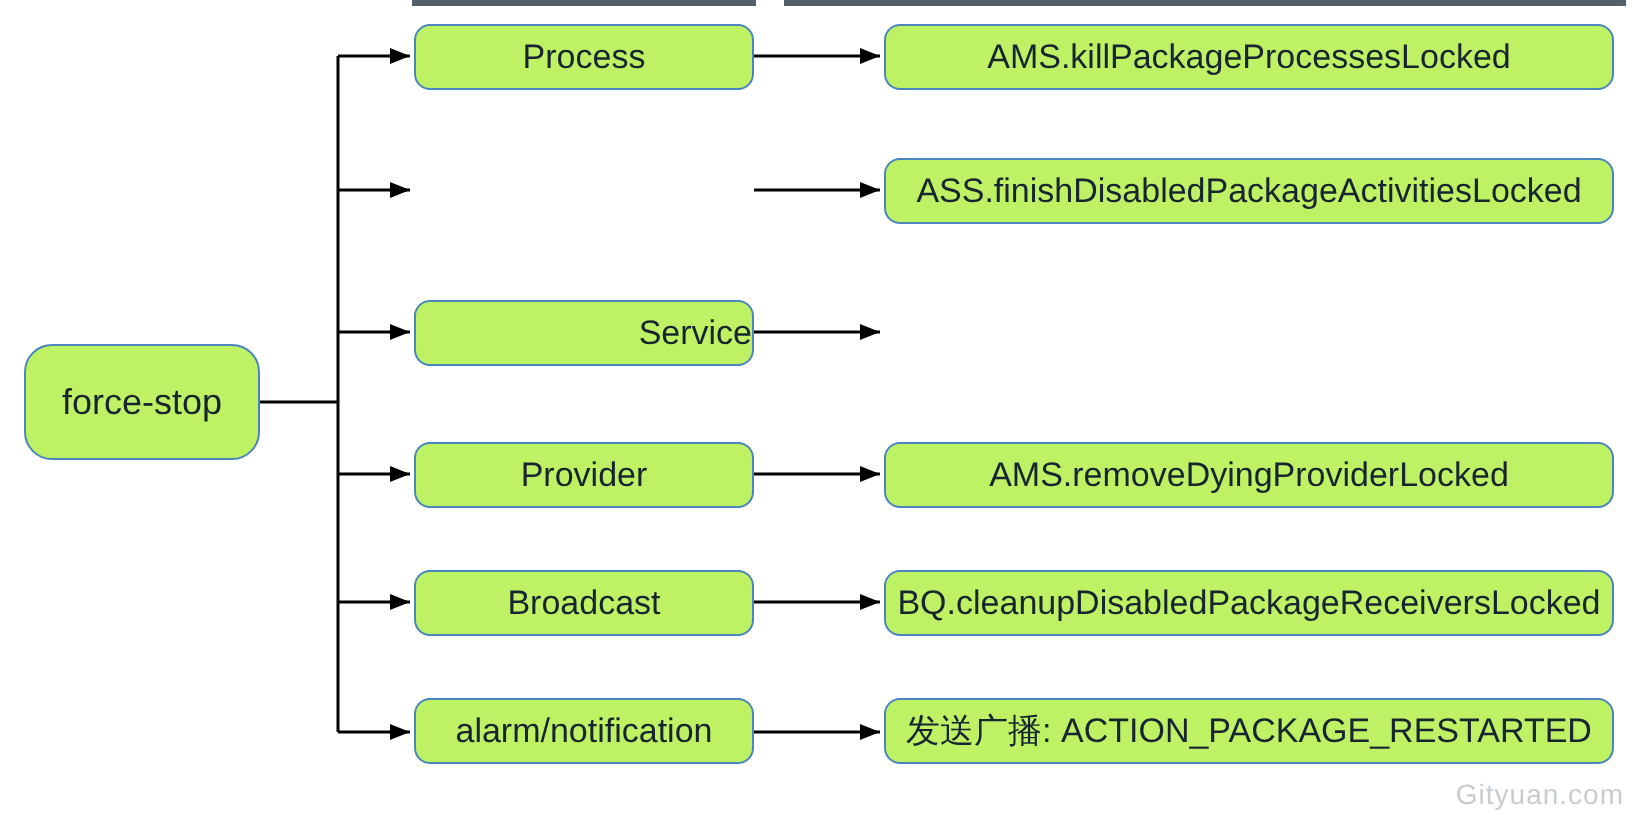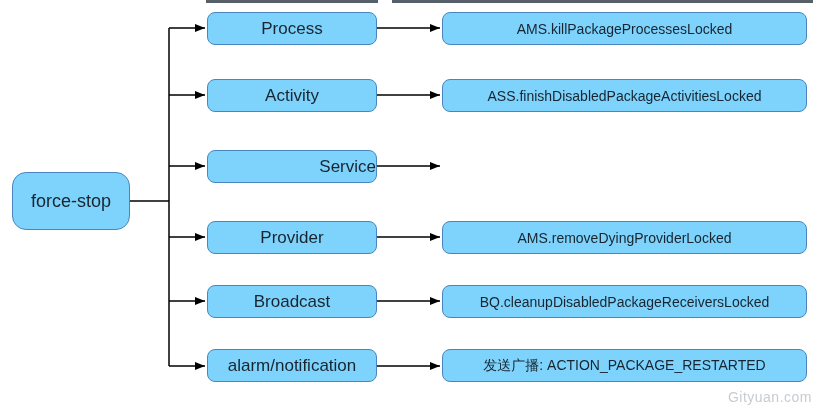--- a/index.html
+++ b/index.html
@@ -7,42 +7,42 @@
     position:relative;
     width:821px;height:409px;
     background:#ffffff;
     font-family:"Liberation Sans", sans-serif;
     overflow:hidden;
   }
   .wires{position:absolute;left:0;top:0;width:821px;height:409px;z-index:1;}
   .node{
     position:absolute;
     box-sizing:border-box;
-    background:#7dd3fc;
+    background:#bef264;
     border:1.6px solid #4a86bd;
     display:flex;align-items:center;justify-content:center;
     color:#182530;
     z-index:2;
     text-align:center;
     white-space:nowrap;
   }
   .root-node{
     left:12px;top:172px;width:118px;height:58px;
     border-radius:14px;
     font-size:18px;
   }
   .cat-node{
     left:207px;width:170px;height:33px;
     border-radius:8px;
     font-size:17px;
   }
   .method-node{
     left:442px;width:365px;height:33px;
     border-radius:8px;
-    font-size:14px;
+    font-size:17px;
   }
   .row-top-0{top:12px;}
   .row-top-1{top:79px;}
   .row-top-2{top:150px;justify-content:flex-end;}
   .row-top-3{top:221px;}
   .row-top-4{top:285px;}
   .row-top-5{top:349px;justify-content:center;}
   .top-remnant{
     position:absolute;top:0;height:3px;background:#55606a;z-index:2;
   }
@@ -88,23 +88,20 @@
   <div class="top-remnant remnant-left"></div>
   <div class="top-remnant remnant-right"></div>
 
   <div class="node root-node">
     <span>force-stop</span>
   </div>
 
   <div class="node cat-node row-top-0">
     <span>Process</span>
   </div>
-  <div class="node cat-node row-top-1">
-    <span>Activity</span>
-  </div>
   <div class="node cat-node row-top-2">
     <span>Service</span>
   </div>
   <div class="node cat-node row-top-3">
     <span>Provider</span>
   </div>
   <div class="node cat-node row-top-4">
     <span>Broadcast</span>
   </div>
   <div class="node cat-node row-top-5">

